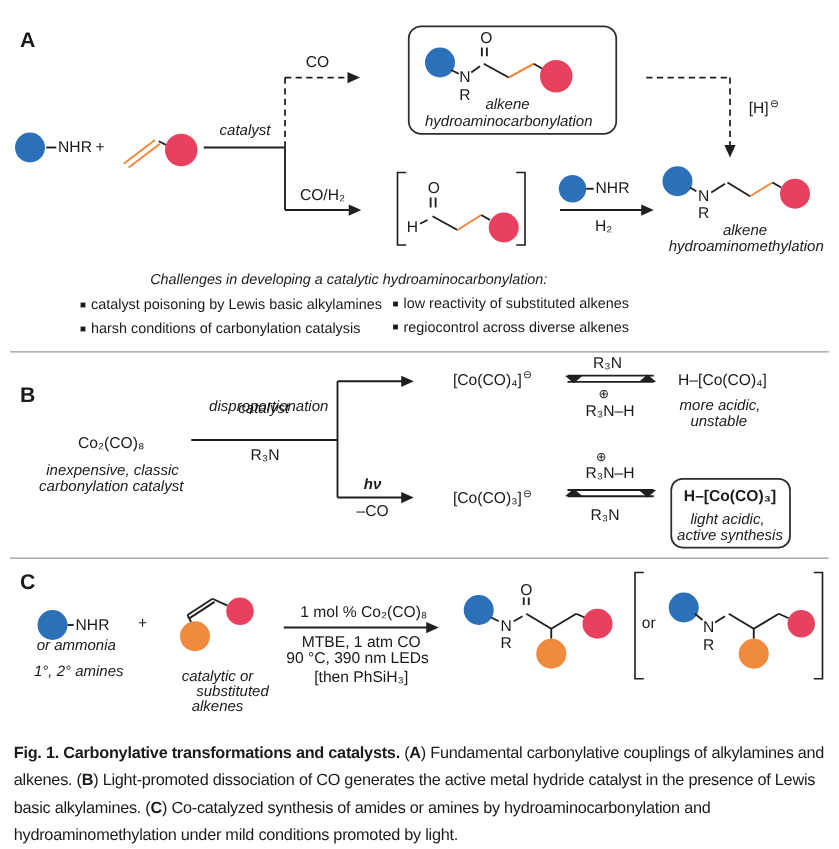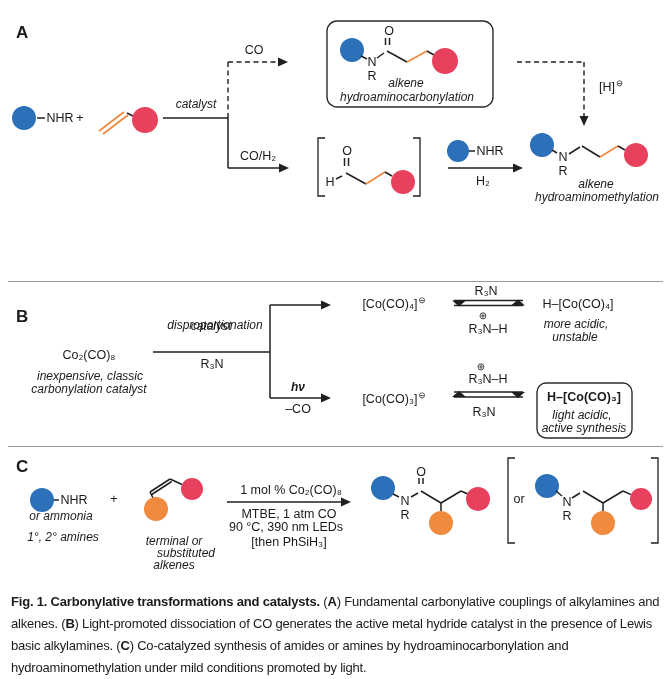--- a/index.html
+++ b/index.html
@@ -192,20 +192,25 @@
   <span class="lbl it" style="left:407px;top:97px">hydroaminocarbonylation</span>
   <span class="lbl" style="left:611px;top:86px"><span>[H]</span><sup class="chg">⊖</sup></span>
   <span class="lbl" style="left:330px;top:182px">H</span>
   <span class="lbl" style="left:347px;top:151px">O</span>
   <span class="lbl" style="left:490px;top:151px">NHR</span>
   <span class="lbl" style="left:483px;top:181px">H₂</span>
   <span class="lbl" style="left:563px;top:157px">N</span>
   <span class="lbl" style="left:563px;top:171px">R</span>
   <span class="lbl it" style="left:596px;top:184px">alkene</span>
   <span class="lbl it" style="left:597px;top:197px">hydroaminomethylation</span>
+  <span class="lbl it sm" style="left:279px;top:225px">Challenges in developing a catalytic hydroaminocarbonylation:</span>
+  <span class="lblL" style="left:64px;top:245px"><span class="bullet">■</span><span>catalyst poisoning by Lewis basic alkylamines</span></span>
+  <span class="lblL" style="left:314px;top:244px"><span class="bullet">■</span><span>low reactivity of substituted alkenes</span></span>
+  <span class="lblL" style="left:64px;top:264px"><span class="bullet">■</span><span>harsh conditions of carbonylation catalysis</span></span>
+  <span class="lblL" style="left:314px;top:263px"><span class="bullet">■</span><span>regiocontrol across diverse alkenes</span></span>
 
   <span class="lblL pl" style="left:16px;top:316px">B</span>
   <span class="lbl" style="left:89px;top:355px">Co₂(CO)₈</span>
   <span class="lbl it" style="left:90px;top:376px">inexpensive, classic</span>
   <span class="lbl it" style="left:89px;top:389px">carbonylation catalyst</span>
   <span class="lbl it" style="left:211px;top:326px">catalyst</span>
   <span class="lbl it" style="left:215px;top:325px">disproportionation</span>
   <span class="lbl" style="left:212px;top:364px">R₃N</span>
   <span class="lbl" style="left:394px;top:303px"><span>[Co(CO)₄]</span><sup class="chg">⊖</sup></span>
   <span class="lbl" style="left:486px;top:291px">R₃N</span>
@@ -222,21 +227,21 @@
   <span class="lbl" style="left:484px;top:412px">R₃N</span>
   <span class="lbl bd" style="left:584px;top:397px">H–[Co(CO)₃]</span>
   <span class="lbl it" style="left:582px;top:415px">light acidic,</span>
   <span class="lbl it" style="left:584px;top:428px">active synthesis</span>
 
   <span class="lblL pl" style="left:16px;top:466px">C</span>
   <span class="lbl" style="left:74px;top:500px">NHR</span>
   <span class="lbl" style="left:114px;top:499px">+</span>
   <span class="lbl it" style="left:63px;top:537px">1°, 2° amines</span>
   <span class="lbl it" style="left:61px;top:516px">or ammonia</span>
-  <span class="lbl it" style="left:174px;top:541px">terminal or</span>
+  <span class="lbl it" style="left:174px;top:541px">catalytic or</span>
   <span class="lbl it" style="left:186px;top:553px">substituted</span>
   <span class="lbl it" style="left:174px;top:565px">alkenes</span>
   <span class="lbl" style="left:291px;top:490px">1 mol % Co₂(CO)₈</span>
   <span class="lbl" style="left:289px;top:514px">MTBE, 1 atm CO</span>
   <span class="lbl" style="left:286px;top:527px">90 °C, 390 nm LEDs</span>
   <span class="lbl" style="left:289px;top:542px">[then PhSiH₃]</span>
   <span class="lbl" style="left:405px;top:501px">N</span>
   <span class="lbl" style="left:405px;top:515px">R</span>
   <span class="lbl" style="left:421px;top:472px">O</span>
   <span class="lbl" style="left:519px;top:499px">or</span>

